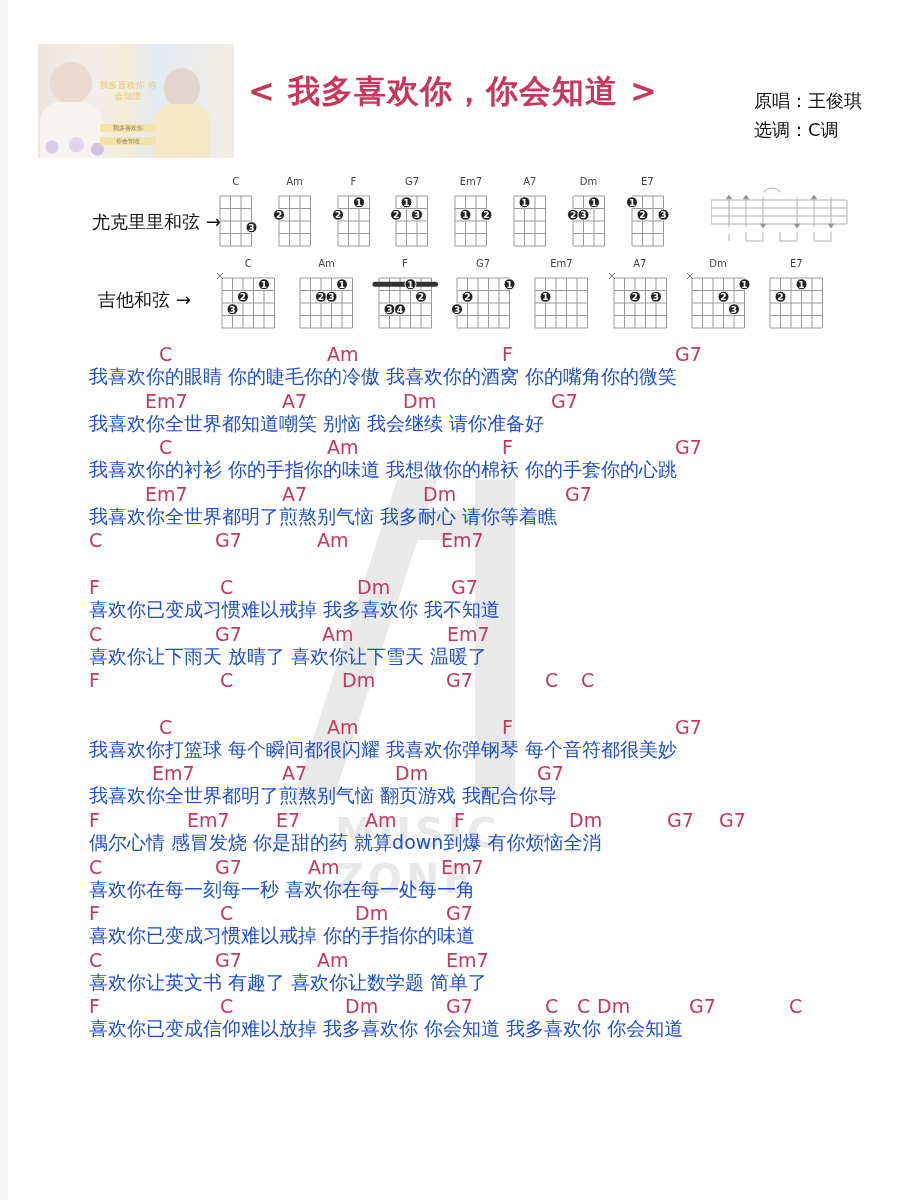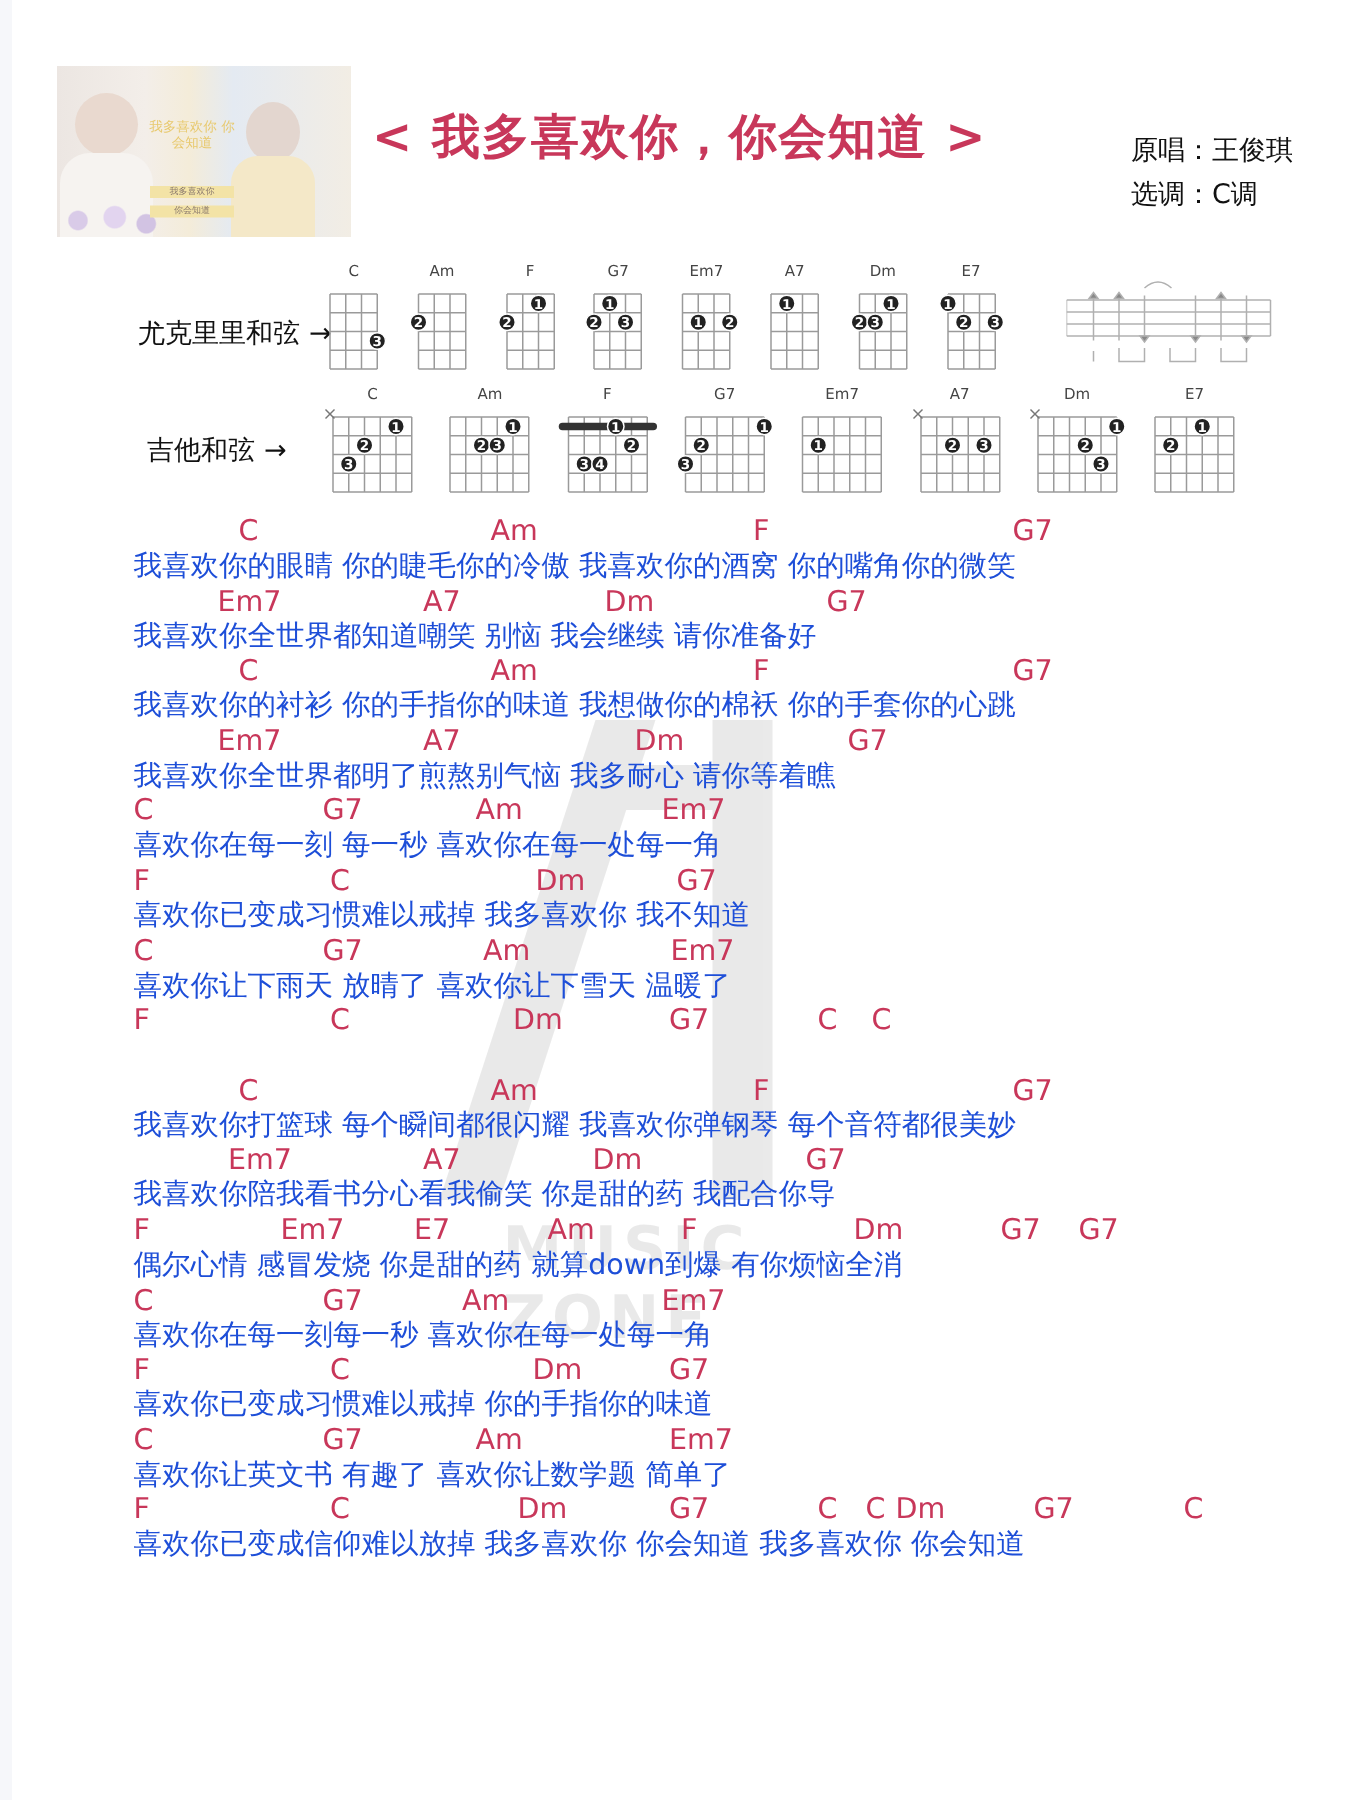--- a/index.html
+++ b/index.html
@@ -512,21 +512,20 @@
       </div>
       <div class="text">我喜欢你全世界都明了煎熬别气恼   我多耐心 请你等着瞧</div>
     </div>
     <div class="ln">
       <div class="chords">
         <span style="left: 0px;">C</span>
         <span style="left: 126px;">G7</span>
         <span style="left: 228px;">Am</span>
         <span style="left: 352px;">Em7</span>
       </div>
-      <div class="text">喜欢你在每一刻  每一秒 喜欢你在每一处每一角</div>
     </div>
     <div class="ln">
       <div class="chords">
         <span style="left: 0px;">F</span>
         <span style="left: 131px;">C</span>
         <span style="left: 268px;">Dm</span>
         <span style="left: 362px;">G7</span>
       </div>
       <div class="text">喜欢你已变成习惯难以戒掉   我多喜欢你 我不知道</div>
     </div>
@@ -558,21 +557,21 @@
       </div>
       <div class="text">我喜欢你打篮球 每个瞬间都很闪耀  我喜欢你弹钢琴 每个音符都很美妙</div>
     </div>
     <div class="ln">
       <div class="chords">
         <span style="left: 63px;">Em7</span>
         <span style="left: 193px;">A7</span>
         <span style="left: 306px;">Dm</span>
         <span style="left: 448px;">G7</span>
       </div>
-      <div class="text">我喜欢你陪我看书分心看我偷笑  你是甜的药 我配合你导</div>
+      <div class="text">我喜欢你全世界都明了煎熬别气恼  翻页游戏 我配合你导</div>
     </div>
     <div class="ln">
       <div class="chords">
         <span style="left: 0px;">F</span>
         <span style="left: 98px;">Em7</span>
         <span style="left: 187px;">E7</span>
         <span style="left: 276px;">Am</span>
         <span style="left: 365px;">F</span>
         <span style="left: 480px;">Dm</span>
         <span style="left: 578px;">G7</span>

